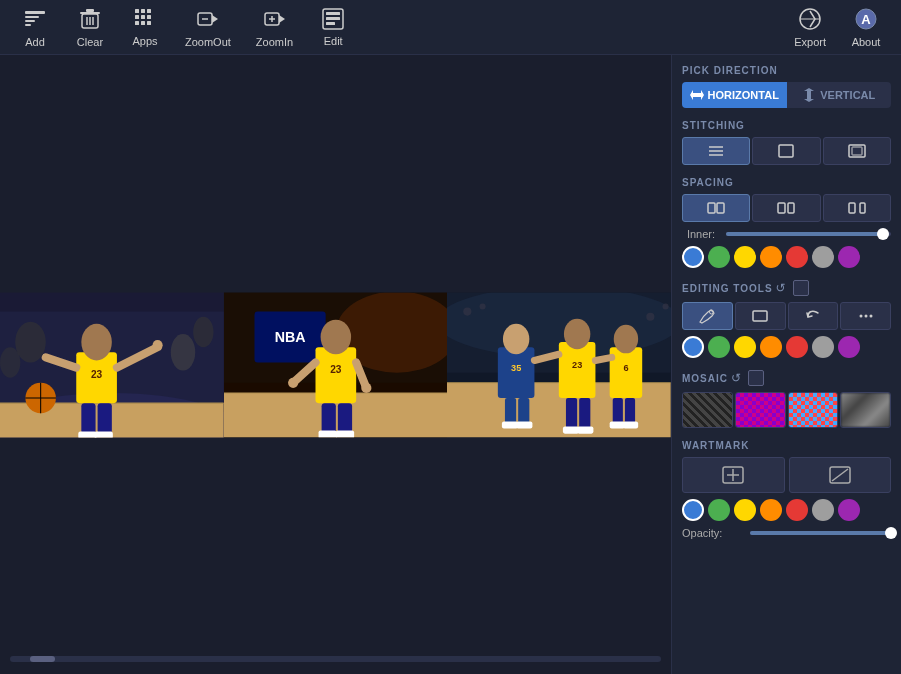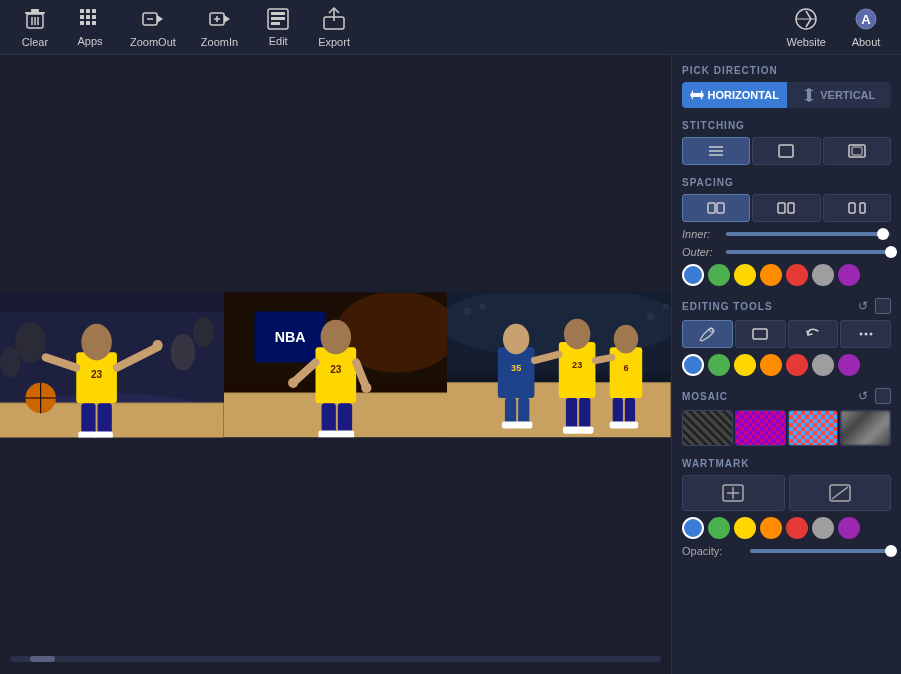--- a/index.html
+++ b/index.html
@@ -163,21 +163,21 @@
     .icon-btn.active { background: #3a5080; border-color: #5a7aaa; }
 
     
     .slider-row {
       display: flex;
       align-items: center;
       gap: 6px;
       font-size: 11px;
       color: #aaa;
     }
-    .slider-label { width: 38px; text-align: left; font-style: italic; }
+    .slider-label { width: 38px; text-align: center; }
     .slider-track {
       flex: 1;
       height: 4px;
       background: #3a4060;
       border-radius: 2px;
       position: relative;
     }
     .slider-fill {
       position: absolute;
       left: 0;
@@ -248,21 +248,20 @@
       gap: 18px;
       font-size: 11px;
       color: #aaa;
     }
     .opacity-label { width: 50px; }
 
     
     .section-header {
       display: flex;
       align-items: center;
-      justify-content: space-between;
     }
     .section-controls {
       display: flex;
       gap: 4px;
       align-items: center;
     }
     .reset-btn {
       width: 16px;
       height: 16px;
       background: none;
@@ -351,20 +350,31 @@
     }
     .canvas-img svg {
       width: 100%;
       height: 100%;
     }
   </style>
 </head>
 <body>
 
 <div class="toolbar">
+  <div class="toolbar-item">
+    <span class="toolbar-icon">
+      <svg width="24" height="24" viewBox="0 0 24 24" fill="none">
+        <rect x="2" y="4" width="20" height="3" rx="1" fill="#ccc"></rect>
+        <rect x="2" y="9" width="14" height="2" rx="1" fill="#ccc"></rect>
+        <rect x="2" y="13" width="10" height="2" rx="1" fill="#ccc"></rect>
+        <rect x="2" y="17" width="6" height="2" rx="1" fill="#ccc"></rect>
+      </svg>
+    </span>
+    <span>Add</span>
+  </div>
   <div class="toolbar-item">
     <span class="toolbar-icon">
       <svg width="22" height="24" viewBox="0 0 22 24" fill="none">
         <rect x="1" y="5" width="20" height="2" rx="1" fill="#ccc"></rect>
         <rect x="7" y="2" width="8" height="3" rx="1" fill="#ccc"></rect>
         <rect x="3" y="7" width="16" height="14" rx="2" fill="none" stroke="#ccc" stroke-width="1.5"></rect>
         <line x1="8" y1="10" x2="8" y2="18" stroke="#ccc" stroke-width="1.5"></line>
         <line x1="11" y1="10" x2="11" y2="18" stroke="#ccc" stroke-width="1.5"></line>
         <line x1="14" y1="10" x2="14" y2="18" stroke="#ccc" stroke-width="1.5"></line>
       </svg>
@@ -412,43 +422,33 @@
     <span class="toolbar-icon">
       <svg width="22" height="22" viewBox="0 0 22 22" fill="none">
         <rect x="1" y="1" width="20" height="20" rx="2" fill="none" stroke="#ccc" stroke-width="1.5"></rect>
         <rect x="4" y="4" width="14" height="3" rx="0.5" fill="#ccc"></rect>
         <rect x="4" y="9" width="14" height="3" rx="0.5" fill="#ccc"></rect>
         <rect x="4" y="14" width="9" height="3" rx="0.5" fill="#ccc"></rect>
       </svg>
     </span>
     <span>Edit</span>
   </div>
-  <div class="toolbar-item">
-    <span class="toolbar-icon">
-      <svg width="22" height="24" viewBox="0 0 22 24" fill="none">
-        <rect x="1" y="10" width="20" height="12" rx="2" fill="none" stroke="#ccc" stroke-width="1.5"></rect>
-        <line x1="11" y1="2" x2="11" y2="14" stroke="#ccc" stroke-width="1.5"></line>
-        <polyline points="6,6 11,1 16,6" fill="none" stroke="#ccc" stroke-width="1.5"></polyline>
-      </svg>
-    </span>
-    <span>Export</span>
-  </div>
 
   <div class="toolbar-spacer"></div>
 
   <div class="toolbar-right">
     <div class="toolbar-item">
       <span class="toolbar-icon">
         <svg width="24" height="24" viewBox="0 0 24 24" fill="none">
           <circle cx="12" cy="12" r="10" fill="none" stroke="#ccc" stroke-width="1.5"></circle>
           <polyline points="12,4 17,12 12,20" fill="none" stroke="#ccc" stroke-width="1.5"></polyline>
           <line x1="2" y1="12" x2="22" y2="12" stroke="#ccc" stroke-width="1"></line>
         </svg>
       </span>
-      <span>Website</span>
+      <span>Export</span>
     </div>
     <div class="toolbar-item">
       <span class="toolbar-icon">
         <svg width="24" height="24" viewBox="0 0 24 24" fill="none">
           <circle cx="12" cy="12" r="10" fill="#5a6aaa" stroke="#7a8aaa" stroke-width="1"></circle>
           <text x="12" y="17" text-anchor="middle" fill="#fff" font-size="13" font-weight="bold">A</text>
         </svg>
       </span>
       <span>About</span>
     </div>
@@ -655,27 +655,20 @@
       </div>
 
       <div class="slider-row">
         <span class="slider-label">Inner:</span>
         <div class="slider-track">
           <div class="slider-fill" style="width:95%"></div>
           <div class="slider-thumb" style="left:95%"></div>
         </div>
       </div>
 
-      <div class="slider-row">
-        <span class="slider-label">Outer:</span>
-        <div class="slider-track">
-          <div class="slider-fill" style="width:100%"></div>
-          <div class="slider-thumb" style="left:100%"></div>
-        </div>
-      </div>
 
       <div class="color-row">
         <div class="color-dot selected" style="background:#3a7bd5;"></div>
         <div class="color-dot" style="background:#4caf50;"></div>
         <div class="color-dot" style="background:#ffd700;"></div>
         <div class="color-dot" style="background:#ff8c00;"></div>
         <div class="color-dot" style="background:#e53935;"></div>
         <div class="color-dot" style="background:#9e9e9e;"></div>
         <div class="color-dot" style="background:#9c27b0;"></div>
       </div>

